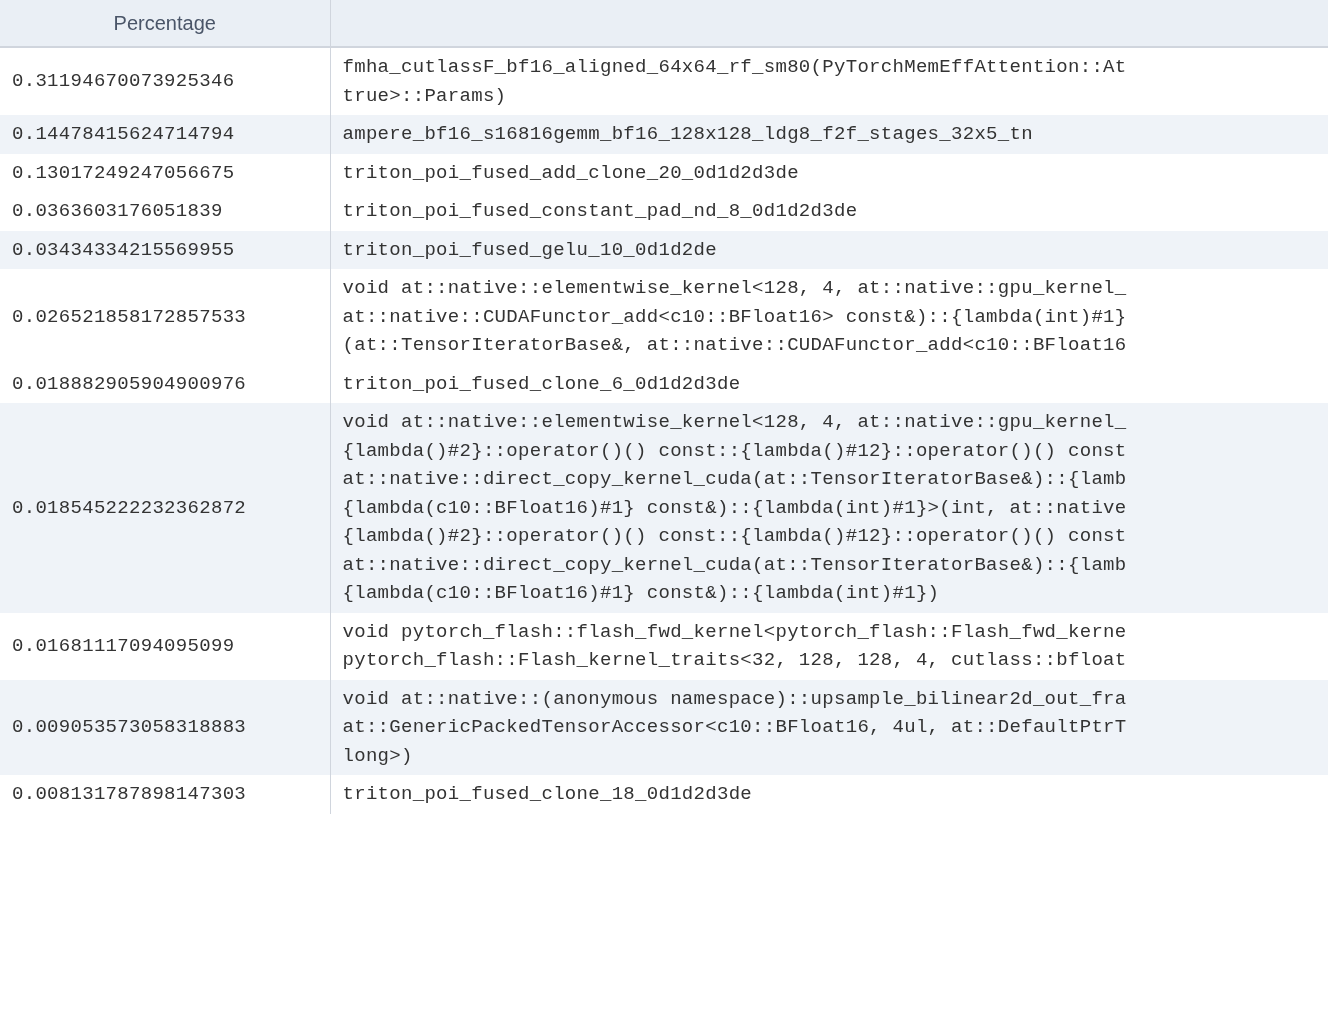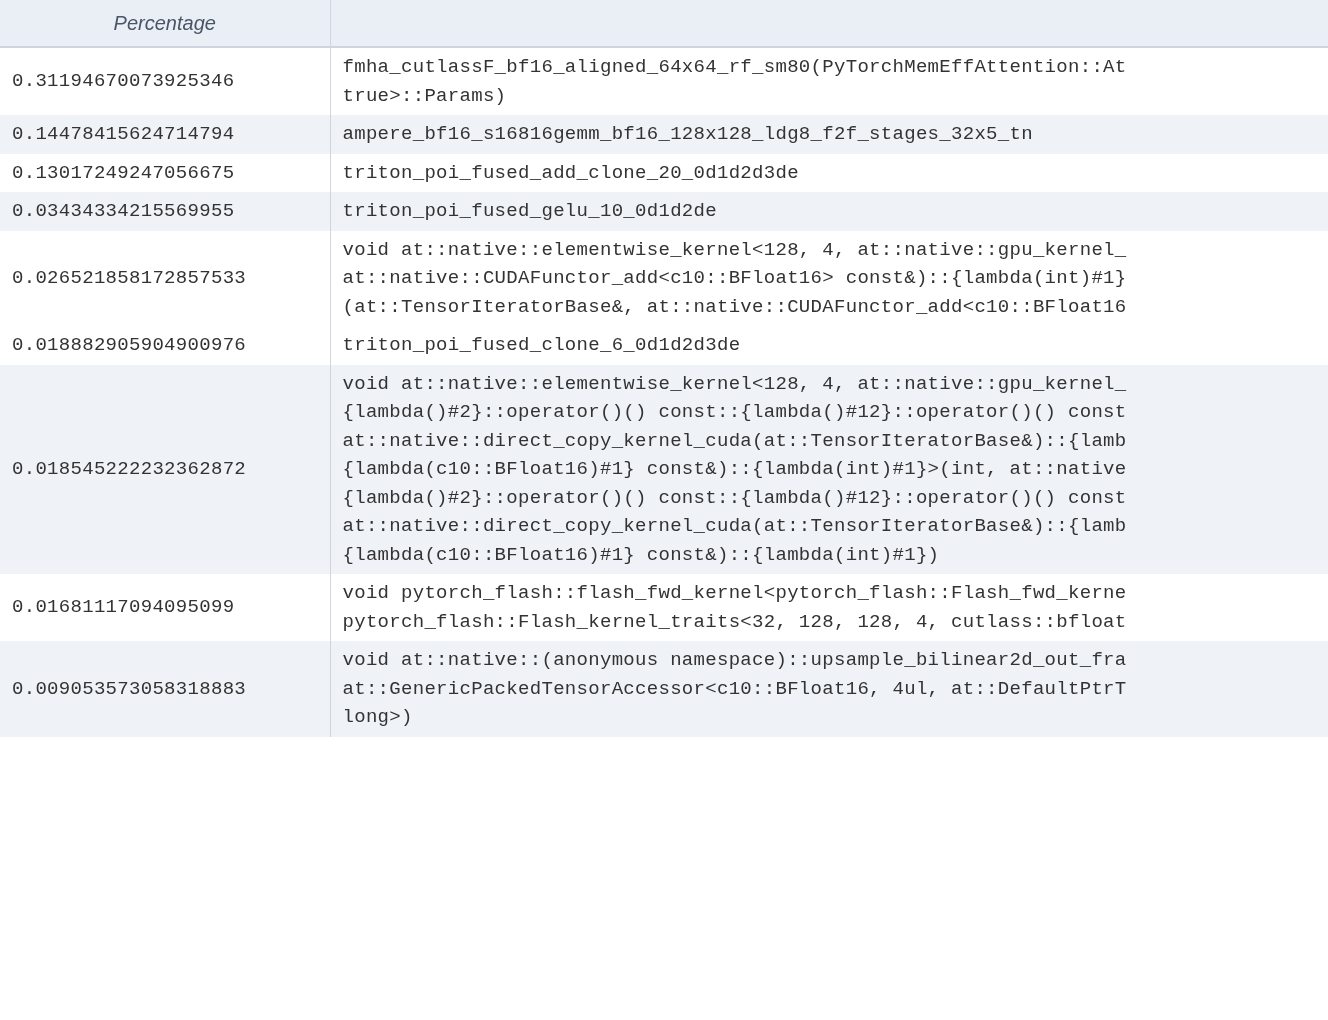--- a/index.html
+++ b/index.html
@@ -22,21 +22,20 @@
     background: #eaeff5;
   }
   .header-cell {
     font-family: -apple-system, BlinkMacSystemFont, 'Segoe UI', Helvetica, Arial, sans-serif;
     text-align: center;
     padding: 8px 12px;
     color: #4a5568;
     font-size: 20px;
     font-weight: 400;
     border-bottom: 2px solid #d0d5dd;
-    font-style: italic;
   }
   .header-cell.pct {
     width: 330px;
     border-right: 1px solid #d0d5dd;
   }
   .row-even {
     background: #ffffff;
   }
   .row-odd {
     background: #eff3f8;
@@ -81,20 +80,24 @@
 true&gt;::Params)</td>
         </tr>
         <tr class="row-odd">
           <td class="pct">0.14478415624714794</td>
           <td class="kern">ampere_bf16_s16816gemm_bf16_128x128_ldg8_f2f_stages_32x5_tn</td>
         </tr>
         <tr class="row-even">
           <td class="pct">0.13017249247056675</td>
           <td class="kern">triton_poi_fused_add_clone_20_0d1d2d3de</td>
         </tr>
+        <tr class="row-even">
+          <td class="pct">0.0363603176051839</td>
+          <td class="kern">triton_poi_fused_constant_pad_nd_8_0d1d2d3de</td>
+        </tr>
         <tr class="row-odd">
           <td class="pct">0.03434334215569955</td>
           <td class="kern">triton_poi_fused_gelu_10_0d1d2de</td>
         </tr>
         <tr class="row-even">
           <td class="pct">0.026521858172857533</td>
           <td class="kern">void at::native::elementwise_kernel&lt;128, 4, at::native::gpu_kernel_
 at::native::CUDAFunctor_add&lt;c10::BFloat16&gt; const&amp;)::{lambda(int)#1}
 (at::TensorIteratorBase&amp;, at::native::CUDAFunctor_add&lt;c10::BFloat16</td>
         </tr>
@@ -116,15 +119,19 @@
           <td class="pct">0.01681117094095099</td>
           <td class="kern">void pytorch_flash::flash_fwd_kernel&lt;pytorch_flash::Flash_fwd_kerne
 pytorch_flash::Flash_kernel_traits&lt;32, 128, 128, 4, cutlass::bfloat</td>
         </tr>
         <tr class="row-odd">
           <td class="pct">0.009053573058318883</td>
           <td class="kern">void at::native::(anonymous namespace)::upsample_bilinear2d_out_fra
 at::GenericPackedTensorAccessor&lt;c10::BFloat16, 4ul, at::DefaultPtrT
 long&gt;)</td>
         </tr>
+        <tr class="row-even">
+          <td class="pct">0.008131787898147303</td>
+          <td class="kern">triton_poi_fused_clone_18_0d1d2d3de</td>
+        </tr>
       </tbody>
   </table>
 </div>
 
 </body></html>

